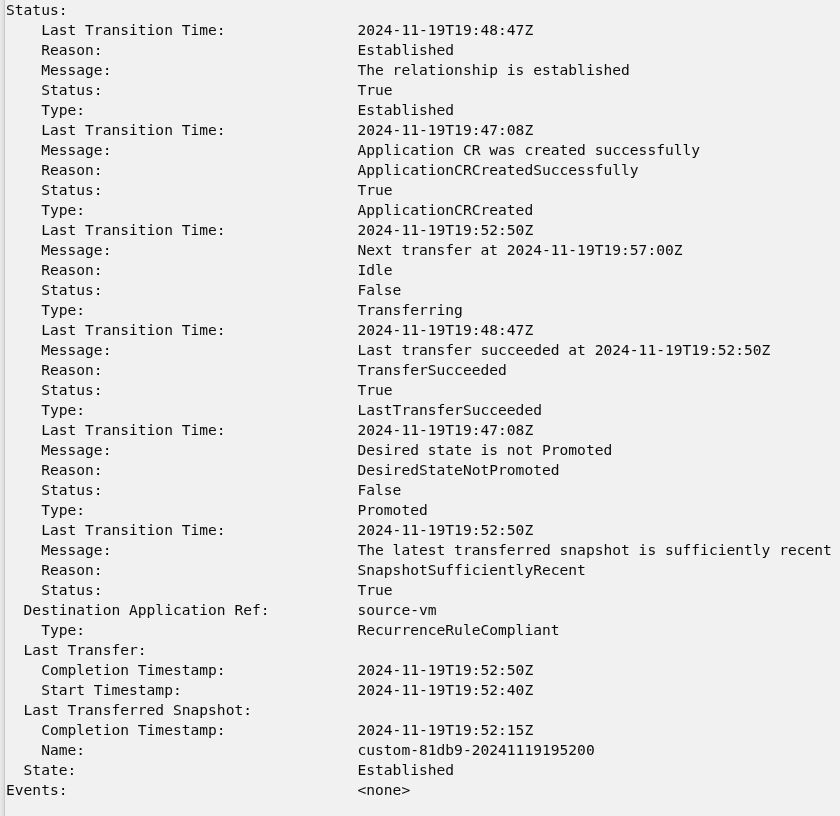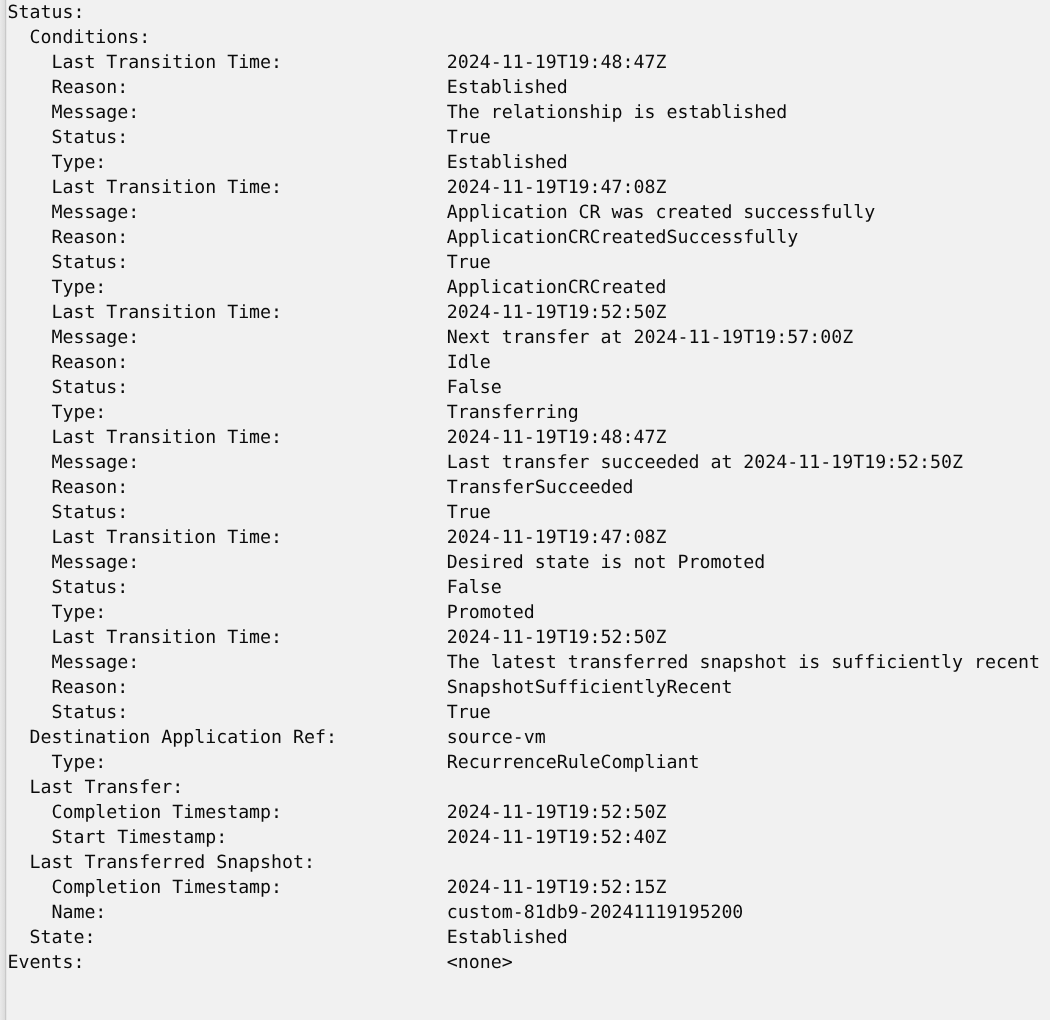--- a/index.html
+++ b/index.html
@@ -69,42 +69,43 @@
 <body>
 
 <div id="terminal">
 
   <div id="left-gutter">
     <div id="gutter-thumb"></div>
   </div>
 
   <div id="output">
       <div class="line"><span class="k">Status:</span></div>
-      <div class="line"><span class="k">  Conditions:</span></div>
       <div class="line"><span class="k">    Last Transition Time:</span><span>               </span><span class="v">2024-11-19T19:48:47Z</span></div>
       <div class="line"><span class="k">    Reason:</span><span>                             </span><span class="v">Established</span></div>
       <div class="line"><span class="k">    Message:</span><span>                            </span><span class="v">The relationship is established</span></div>
       <div class="line"><span class="k">    Status:</span><span>                             </span><span class="v">True</span></div>
       <div class="line"><span class="k">    Type:</span><span>                               </span><span class="v">Established</span></div>
       <div class="line"><span class="k">    Last Transition Time:</span><span>               </span><span class="v">2024-11-19T19:47:08Z</span></div>
       <div class="line"><span class="k">    Message:</span><span>                            </span><span class="v">Application CR was created successfully</span></div>
       <div class="line"><span class="k">    Reason:</span><span>                             </span><span class="v">ApplicationCRCreatedSuccessfully</span></div>
       <div class="line"><span class="k">    Status:</span><span>                             </span><span class="v">True</span></div>
       <div class="line"><span class="k">    Type:</span><span>                               </span><span class="v">ApplicationCRCreated</span></div>
       <div class="line"><span class="k">    Last Transition Time:</span><span>               </span><span class="v">2024-11-19T19:52:50Z</span></div>
       <div class="line"><span class="k">    Message:</span><span>                            </span><span class="v">Next transfer at 2024-11-19T19:57:00Z</span></div>
       <div class="line"><span class="k">    Reason:</span><span>                             </span><span class="v">Idle</span></div>
       <div class="line"><span class="k">    Status:</span><span>                             </span><span class="v">False</span></div>
       <div class="line"><span class="k">    Type:</span><span>                               </span><span class="v">Transferring</span></div>
       <div class="line"><span class="k">    Last Transition Time:</span><span>               </span><span class="v">2024-11-19T19:48:47Z</span></div>
       <div class="line"><span class="k">    Message:</span><span>                            </span><span class="v">Last transfer succeeded at 2024-11-19T19:52:50Z</span></div>
       <div class="line"><span class="k">    Reason:</span><span>                             </span><span class="v">TransferSucceeded</span></div>
       <div class="line"><span class="k">    Status:</span><span>                             </span><span class="v">True</span></div>
+      <div class="line"><span class="k">    Type:</span><span>                               </span><span class="v">LastTransferSucceeded</span></div>
       <div class="line"><span class="k">    Last Transition Time:</span><span>               </span><span class="v">2024-11-19T19:47:08Z</span></div>
       <div class="line"><span class="k">    Message:</span><span>                            </span><span class="v">Desired state is not Promoted</span></div>
+      <div class="line"><span class="k">    Reason:</span><span>                             </span><span class="v">DesiredStateNotPromoted</span></div>
       <div class="line"><span class="k">    Status:</span><span>                             </span><span class="v">False</span></div>
       <div class="line"><span class="k">    Type:</span><span>                               </span><span class="v">Promoted</span></div>
       <div class="line"><span class="k">    Last Transition Time:</span><span>               </span><span class="v">2024-11-19T19:52:50Z</span></div>
       <div class="line"><span class="k">    Message:</span><span>                            </span><span class="v">The latest transferred snapshot is sufficiently recent</span></div>
       <div class="line"><span class="k">    Reason:</span><span>                             </span><span class="v">SnapshotSufficientlyRecent</span></div>
       <div class="line"><span class="k">    Status:</span><span>                             </span><span class="v">True</span></div>
       <div class="line"><span class="k">  Destination Application Ref:</span><span>          </span><span class="v">source-vm</span></div>
       <div class="line"><span class="k">    Type:</span><span>                               </span><span class="v">RecurrenceRuleCompliant</span></div>
       <div class="line"><span class="k">  Last Transfer:</span></div>
       <div class="line"><span class="k">    Completion Timestamp:</span><span>               </span><span class="v">2024-11-19T19:52:50Z</span></div>

